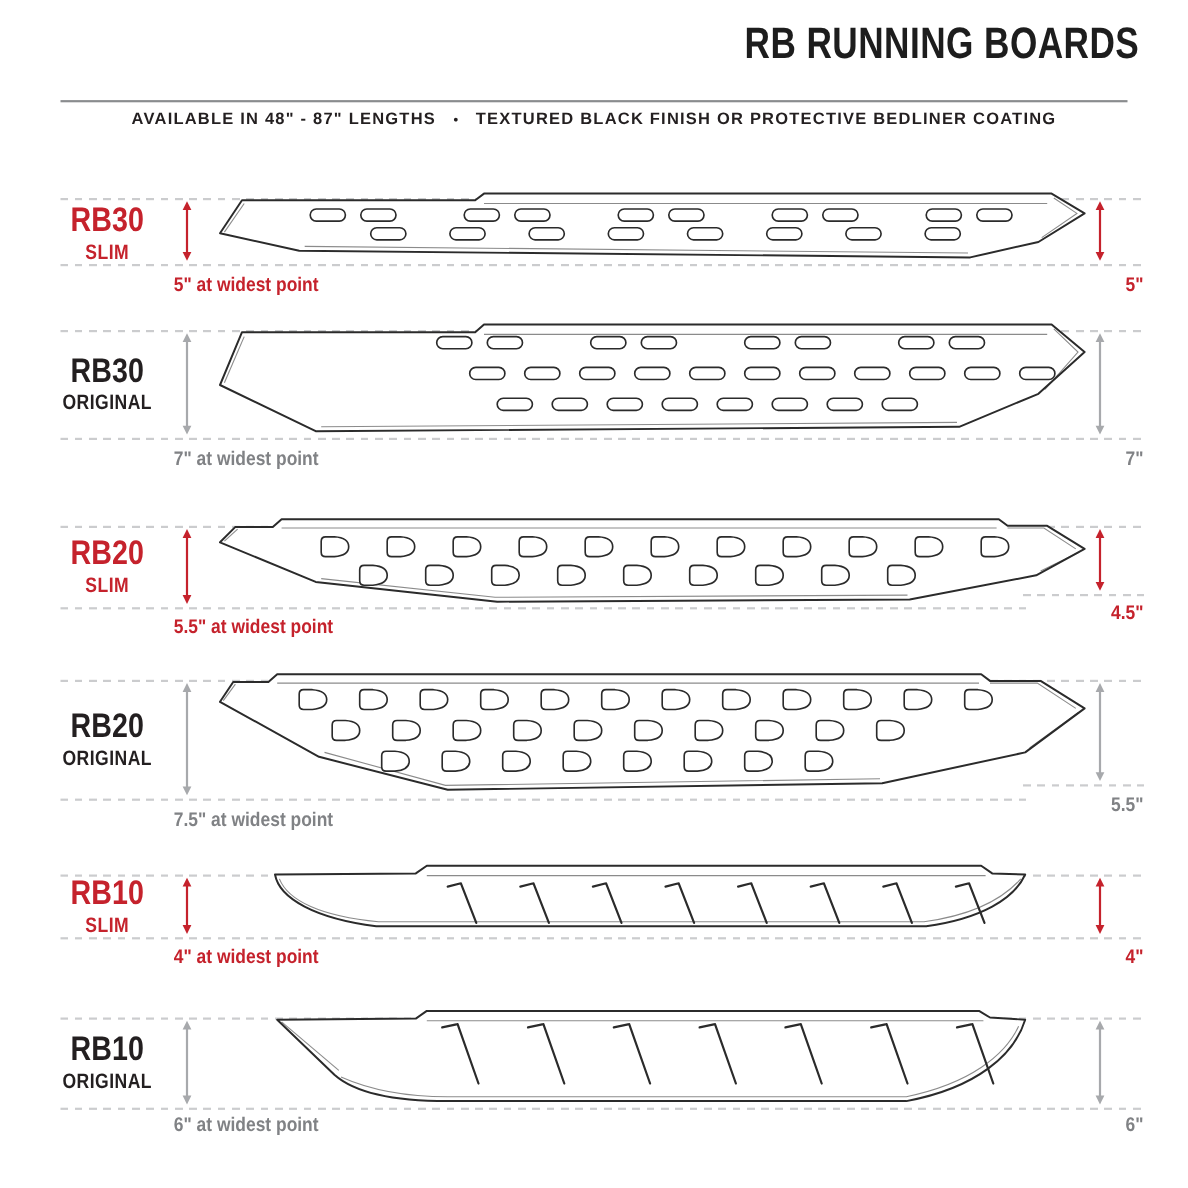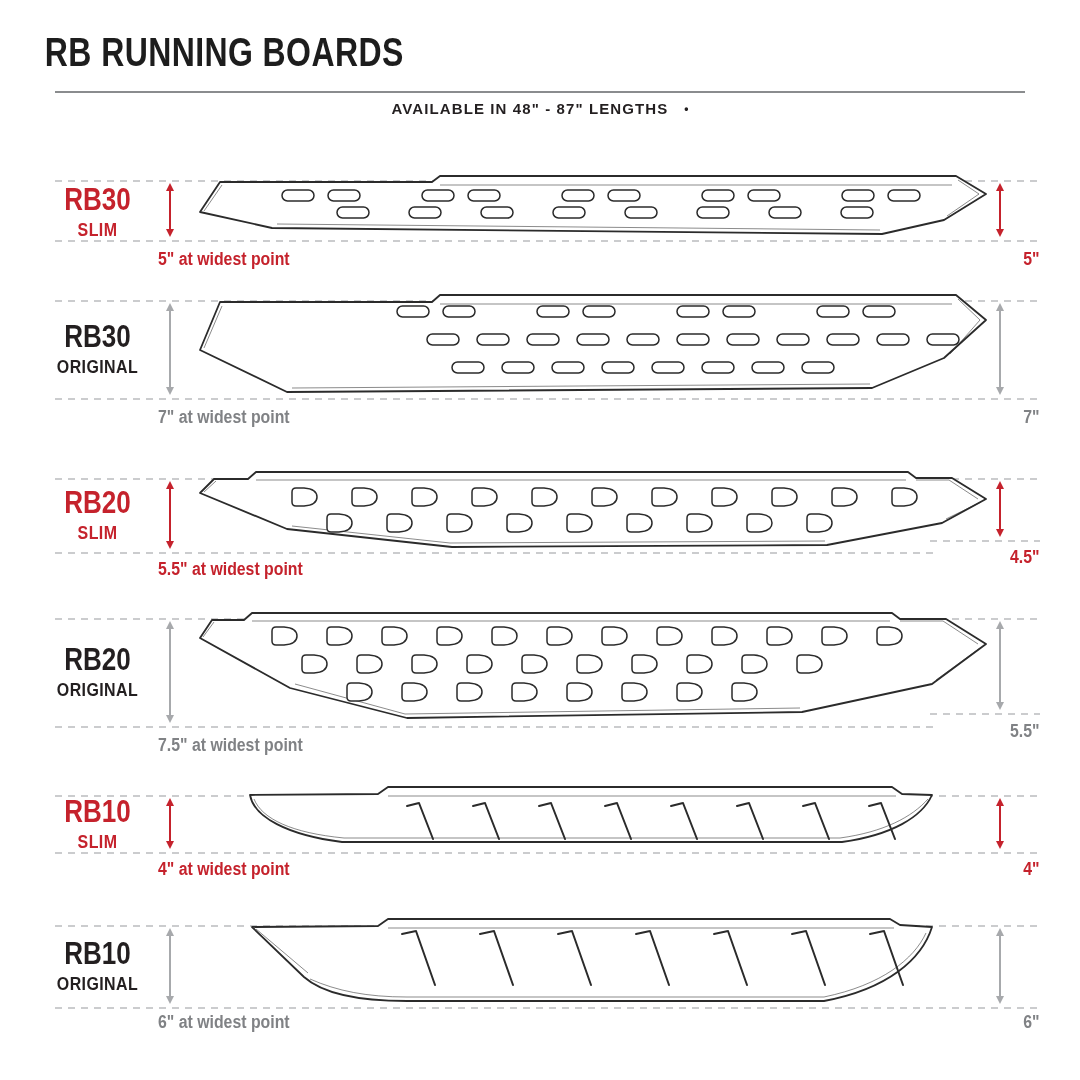--- a/index.html
+++ b/index.html
@@ -1,20 +1,20 @@
 <!DOCTYPE html>
 <html><head>
 <meta charset="utf-8">
 <style>
   html,body{margin:0;padding:0;background:#fff;}
   .canvas{position:relative;width:1080px;height:1080px;background:#fff;overflow:hidden;
           font-family:"Liberation Sans",sans-serif;color:#231f20;}
 
   
-  .title{position:absolute;top:30px;left:0;width:100%;text-align:left;
+  .title{position:absolute;top:18px;left:0;width:100%;text-align:right;
          font-size:40px;font-weight:bold;color:#1d1d1d;white-space:nowrap;}
   .title .cx{display:inline-block;transform:scaleX(.80);transform-origin:center;letter-spacing:.5px;}
   .rule{position:absolute;top:91px;left:55px;width:970px;height:2px;background:#8a8c8e;}
   .subtitle{position:absolute;top:100px;left:0;width:100%;display:flex;justify-content:center;
             align-items:center;gap:16px;font-size:15px;font-weight:bold;letter-spacing:1.1px;color:#231f20;}
   .subtitle .bullet{font-size:12px;letter-spacing:0;}
 
   
   .dash{position:absolute;height:2px;
         background:repeating-linear-gradient(90deg,#cbccce 0 7px,transparent 7px 13px);}
@@ -62,20 +62,21 @@
     </defs>
   </svg>
 
   <div class="title">
     <span class="cx">RB RUNNING BOARDS</span>
   </div>
   <div class="rule"></div>
   <div class="subtitle">
     <span>AVAILABLE IN 48" - 87" LENGTHS</span>
     <span class="bullet">•</span>
+    <span>TEXTURED BLACK FINISH OR PROTECTIVE BEDLINER COATING</span>
   </div>
 
   <div class="dash" style="left:55px;top:180px;width:985px"></div>
   <div class="dash" style="left:55px;top:240px;width:985px"></div>
   <div class="mlabel red" style="top:184px">
     <div class="model">RB30</div>
     <div class="variant">SLIM</div>
   </div>
   <div class="varrow red" style="left:169px;top:183px;height:54px">
       <span class="up"></span>

